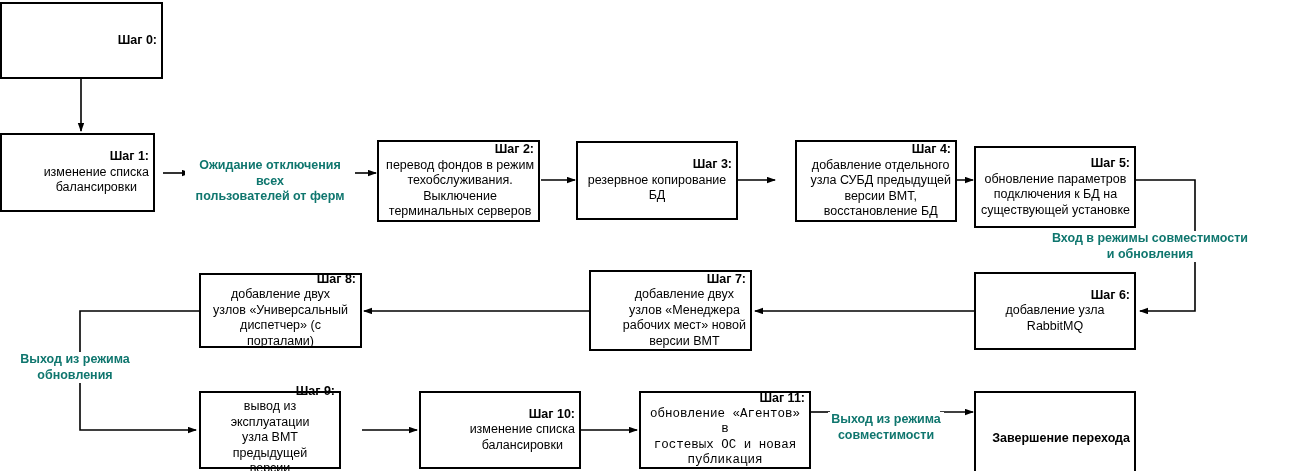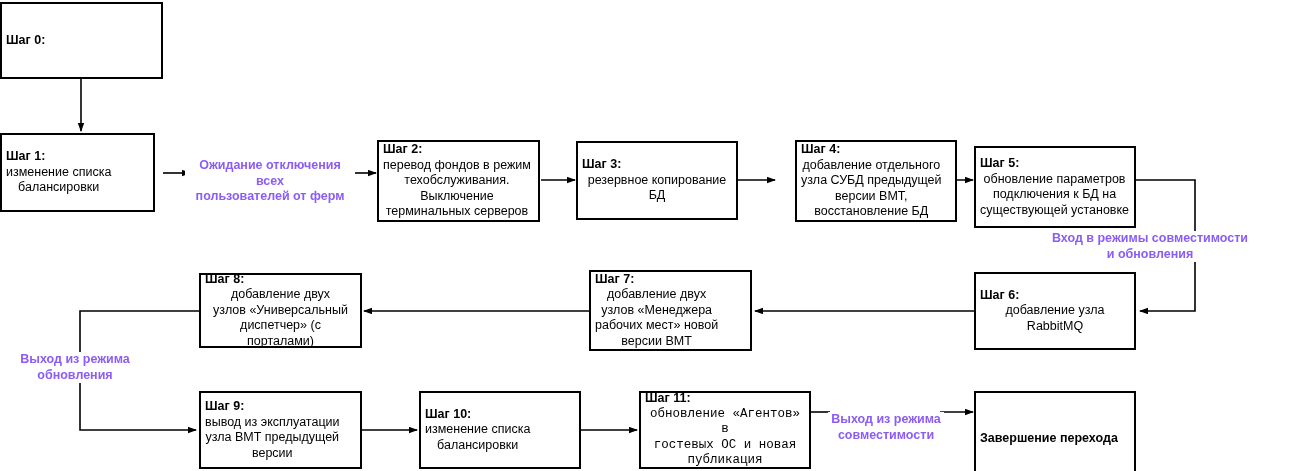--- a/index.html
+++ b/index.html
@@ -15,21 +15,21 @@
     font-family: "Liberation Sans", sans-serif;
     overflow: hidden;
   }
   .node {
     position: absolute;
     box-sizing: border-box;
     border: 2px solid #000000;
     background: #ffffff;
     display: flex;
     flex-direction: column;
-    align-items: flex-start;
+    align-items: flex-end;
     justify-content: center;
     text-align: center;
     font-size: 12.5px;
     line-height: 15.5px;
     color: #000000;
     padding: 2px 4px;
   }
   .node .title {
     font-weight: bold;
     white-space: nowrap;
@@ -38,21 +38,21 @@
     font-weight: normal;
   }
   .node.single .title {
     font-weight: bold;
   }
   .edge-label {
     position: absolute;
     font-size: 12.5px;
     line-height: 15.5px;
     font-weight: bold;
-    color: #8b5cf6;
+    color: #0f766e;
     text-align: center;
     background: #ffffff;
     white-space: pre-line;
   }
   svg.wires {
     position: absolute;
     left: 0;
     top: 0;
     width: 1291px;
     height: 471px;
@@ -151,21 +151,21 @@
 версии ВМТ</div>
   </div>
 
   <div class="node" style="left:199px;top:273px;width:163px;height:75px;">
     <div class="title" style="white-space: pre-line;">Шаг 8:</div>
     <div class="body" style="white-space: pre-line;">добавление двух
 узлов «Универсальный
 диспетчер» (с порталами)</div>
   </div>
 
-  <div class="node" style="left:199px;top:391px;width:163px;height:78px;">
+  <div class="node" style="left:199px;top:391px;width:142px;height:78px;">
     <div class="title" style="white-space: pre-line;">Шаг 9:</div>
     <div class="body" style="white-space: pre-line;">вывод из эксплуатации
 узла ВМТ предыдущей
 версии</div>
   </div>
 
   <div class="node" style="left:419px;top:391px;width:162px;height:78px;">
     <div class="title" style="white-space: pre-line;">Шаг 10:</div>
     <div class="body" style="white-space: pre-line;">изменение списка
 балансировки</div>

